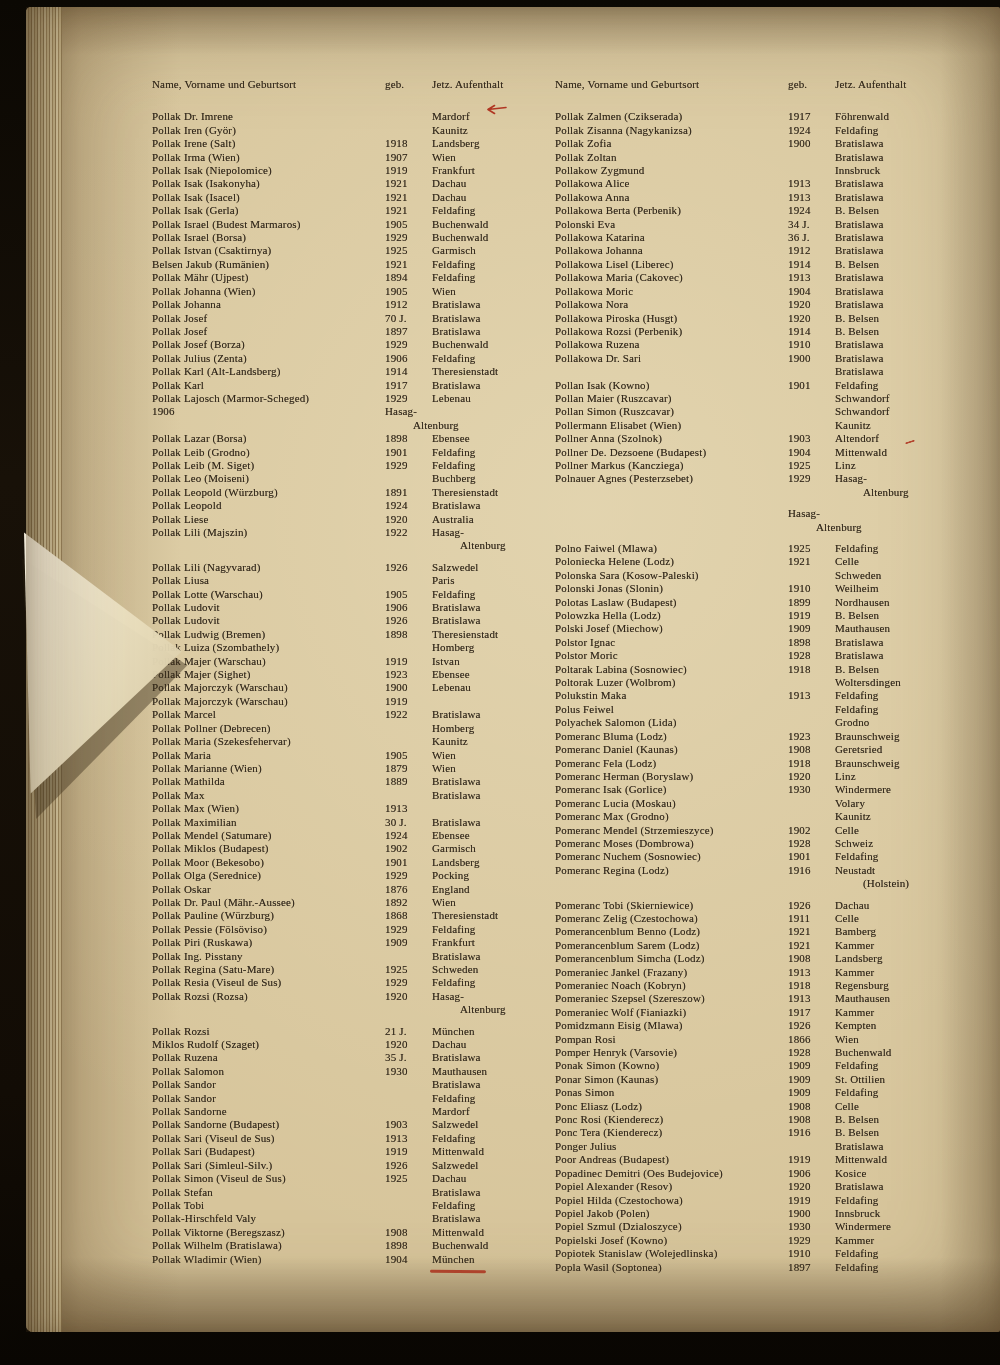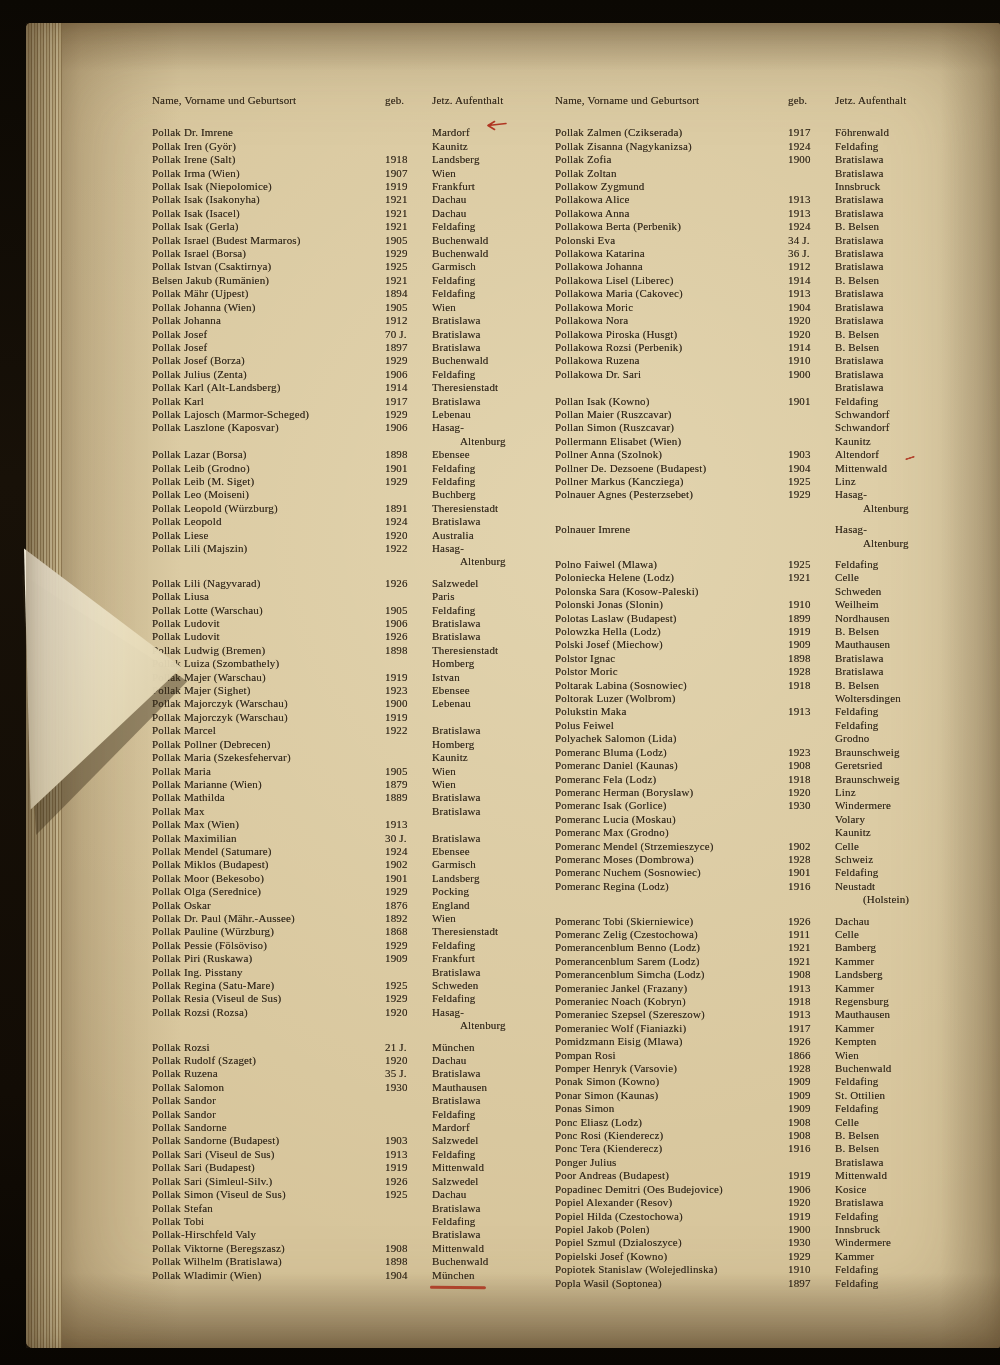--- a/index.html
+++ b/index.html
@@ -6,21 +6,21 @@
   .scene{position:relative;width:1000px;height:1365px;overflow:hidden;
     background:linear-gradient(180deg,#0b0803 0%,#181108 35%,#120c05 80%,#090602 100%);}
   
   .page{position:absolute;left:26px;top:7px;width:974px;height:1325px;border-radius:5px 2px 2px 7px;
     background:
       radial-gradient(120% 90% at 58% 38%, rgba(255,250,225,0.28) 0%, rgba(255,250,225,0) 65%),
       linear-gradient(90deg, rgba(96,74,44,0.55) 0px, rgba(130,104,66,0.28) 55px, rgba(130,104,66,0) 155px),
       linear-gradient(270deg, rgba(96,74,44,0.30) 0px, rgba(96,74,44,0) 60px),
       linear-gradient(180deg, rgba(96,74,44,0.42) 0px, rgba(96,74,44,0) 48px),
       linear-gradient(0deg, rgba(80,60,35,0.55) 0px, rgba(80,60,35,0) 75px),
-      #d7c59b; margin-top: 16px;}
+      #d7c59b;}
   .edge-stack{position:absolute;left:0;top:0;bottom:0;width:36px;border-radius:5px 0 0 7px;opacity:.85;
     background:repeating-linear-gradient(90deg,#e6d8b0 0 2px,#a08a60 2px 3px,#d2c094 3px 5px,#8f7952 5px 6px);}
   .edge-stack::after{content:"";position:absolute;inset:0;
     background:linear-gradient(90deg,rgba(55,41,22,.4),rgba(55,41,22,0));}
   .vignette{position:absolute;inset:0;border-radius:inherit;pointer-events:none;
     box-shadow:inset 0 0 95px 18px rgba(92,70,40,.38), inset 0 0 18px 2px rgba(70,52,28,.25);}
   
   .content{position:absolute;left:126px;top:71px;right:4px;color:#33291c;
     font:11px/13.4px "Liberation Serif","DejaVu Serif",serif;letter-spacing:.15px;
     text-shadow:0 0 .4px rgba(51,41,28,.55);}
@@ -165,21 +165,20 @@
     <span class="c-name">Pollak Karl</span>
     <span class="c-geb">1917</span>
     <span class="c-res">Bratislawa</span>
   </div>
               <div class="entry">
     <span class="c-name">Pollak Lajosch (Marmor-Scheged)</span>
     <span class="c-geb">1929</span>
     <span class="c-res">Lebenau</span>
   </div>
               <div class="entry">
-    <span class="c-name">Pollak Laszlone (Kaposvar)</span>
     <span class="c-geb">1906</span>
     <span class="c-res">Hasag-<span class="res2">Altenburg</span></span>
   </div>
               <div class="entry">
     <span class="c-name">Pollak Lazar (Borsa)</span>
     <span class="c-geb">1898</span>
     <span class="c-res">Ebensee</span>
   </div>
               <div class="entry">
     <span class="c-name">Pollak Leib (Grodno)</span>
@@ -380,21 +379,21 @@
     <span class="c-name">Pollak Rozsi (Rozsa)</span>
     <span class="c-geb">1920</span>
     <span class="c-res">Hasag-<span class="res2">Altenburg</span></span>
   </div>
               <div class="entry gap">
     <span class="c-name">Pollak Rozsi</span>
     <span class="c-geb">21 J.</span>
     <span class="c-res">München</span>
   </div>
               <div class="entry">
-    <span class="c-name">Pollak Rudolf (Szaget)</span>
+    <span class="c-name">Miklos Rudolf (Szaget)</span>
     <span class="c-geb">1920</span>
     <span class="c-res">Dachau</span>
   </div>
               <div class="entry">
     <span class="c-name">Pollak Ruzena</span>
     <span class="c-geb">35 J.</span>
     <span class="c-res">Bratislawa</span>
   </div>
               <div class="entry">
     <span class="c-name">Pollak Salomon</span>
@@ -614,21 +613,20 @@
     <span class="c-name">Pollner Markus (Kancziega)</span>
     <span class="c-geb">1925</span>
     <span class="c-res">Linz</span>
   </div>
               <div class="entry">
     <span class="c-name">Polnauer Agnes (Pesterzsebet)</span>
     <span class="c-geb">1929</span>
     <span class="c-res">Hasag-<span class="res2">Altenburg</span></span>
   </div>
               <div class="entry gap">
-    <span class="c-name">Polnauer Imrene</span>
     <span class="c-geb"></span>
     <span class="c-res">Hasag-<span class="res2">Altenburg</span></span>
   </div>
               <div class="entry gap">
     <span class="c-name">Polno Faiwel (Mlawa)</span>
     <span class="c-geb">1925</span>
     <span class="c-res">Feldafing</span>
   </div>
               <div class="entry">
     <span class="c-name">Poloniecka Helene (Lodz)</span>

